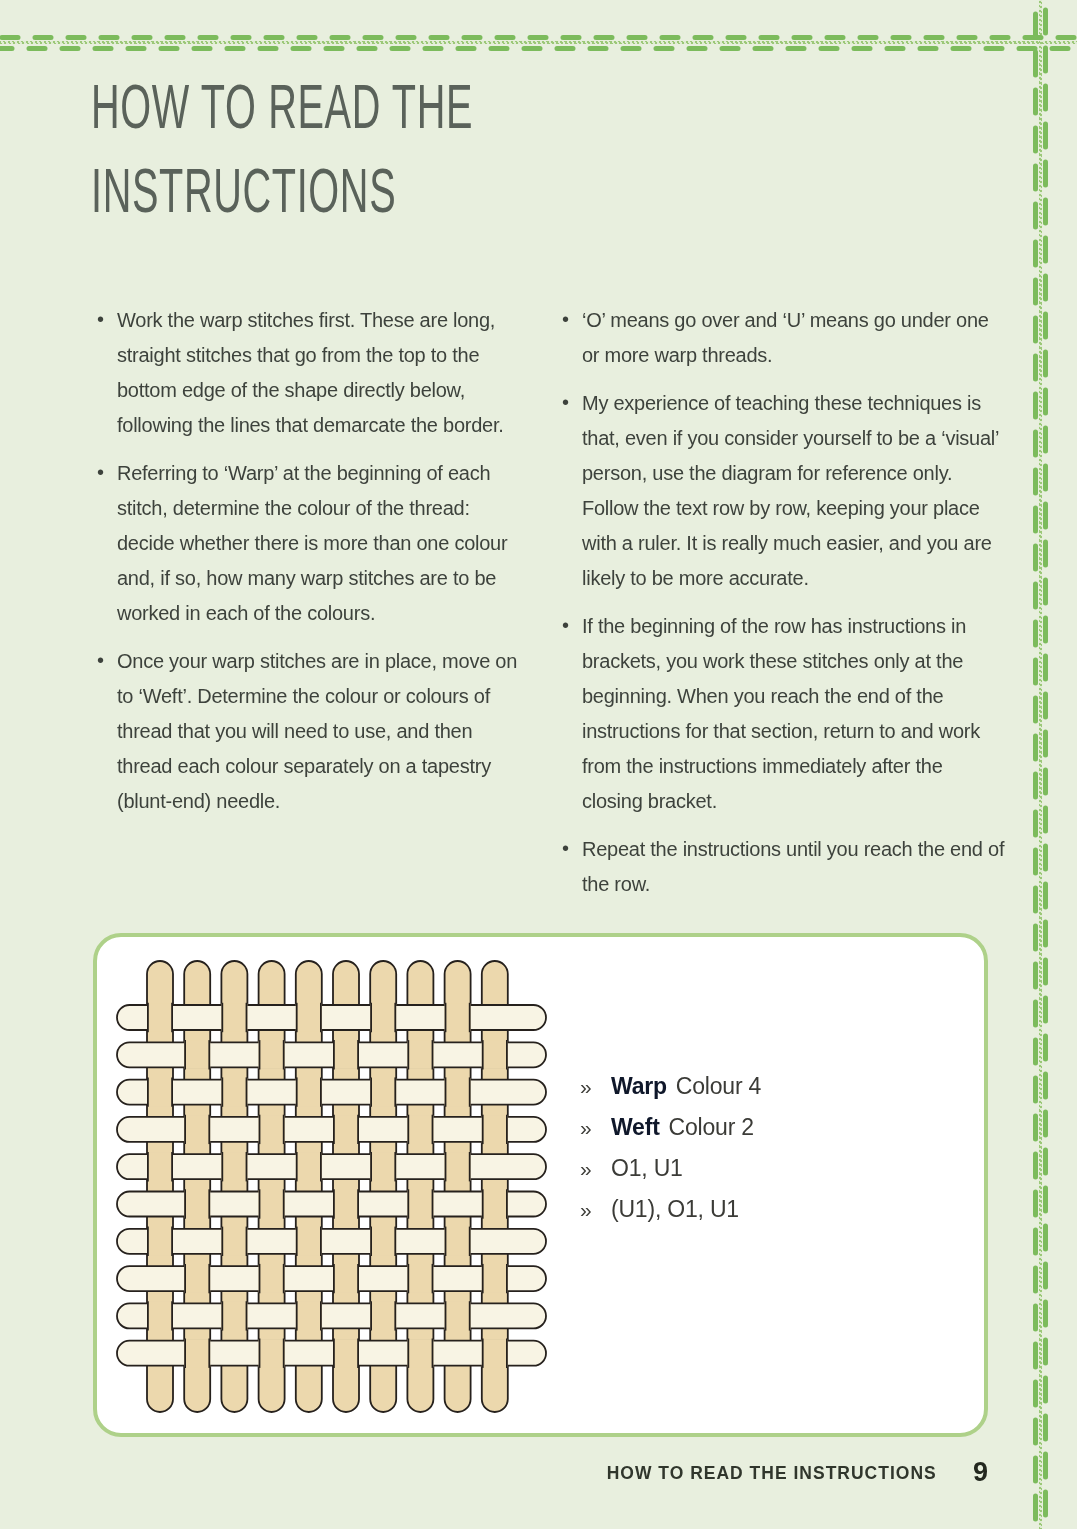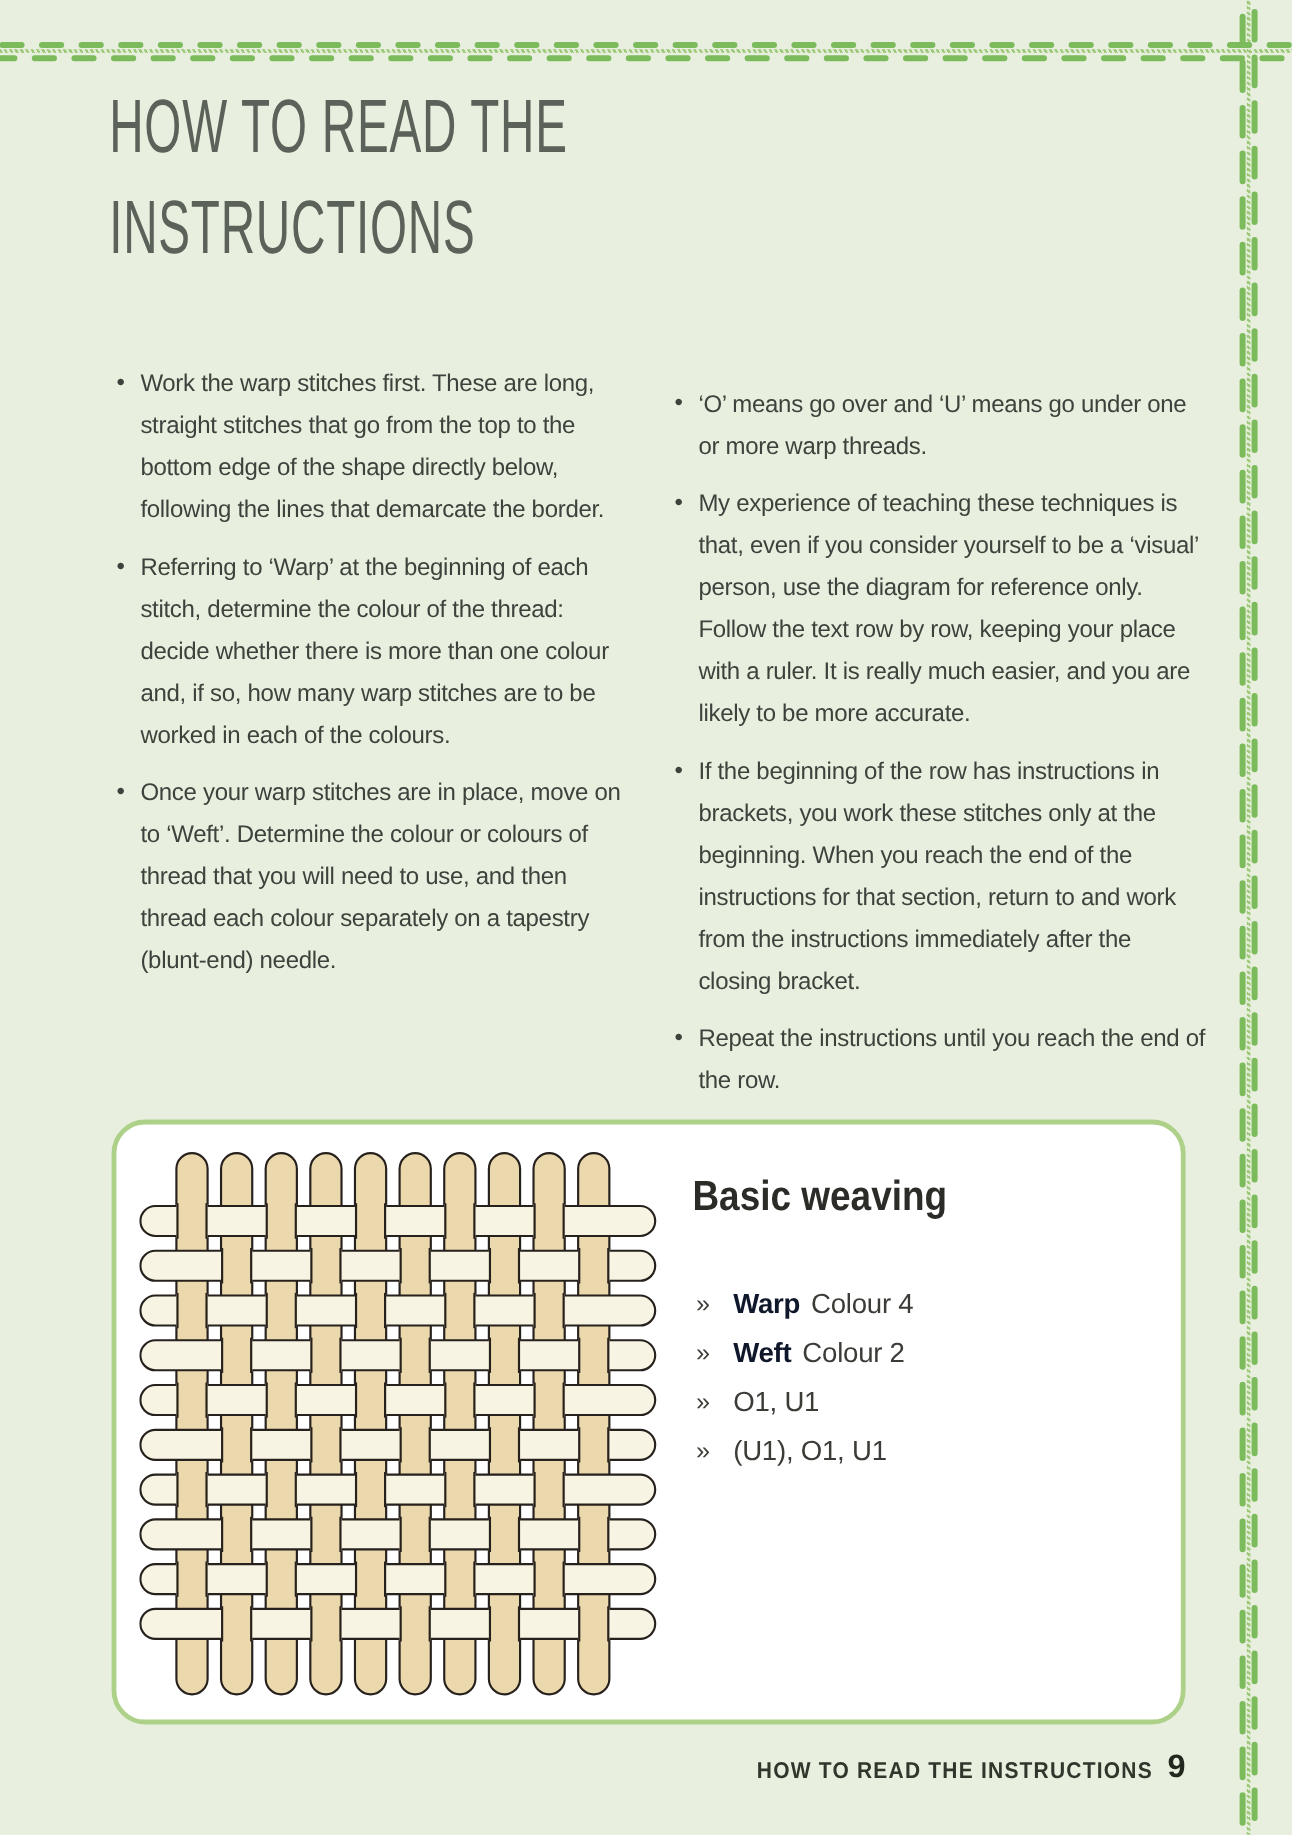--- a/index.html
+++ b/index.html
@@ -16,38 +16,38 @@
   .cord-v{position:absolute;left:1038.8px;top:0;width:3.5px;height:1529px;
     background:repeating-linear-gradient(27deg,#9cc878 0 2px,#dfecd2 2px 4px);}
   
   .title{position:absolute;left:91px;top:64px;margin:0;color:#5a625a;
     font-weight:300;font-size:63px;line-height:84px;white-space:nowrap;}
   .title .tline{display:block;transform:scaleX(.63);transform-origin:0 50%;letter-spacing:1px;}
   
   .bullets{position:absolute;top:303px;margin:0;padding:0;list-style:none;
     color:#3d423c;font-size:20px;line-height:35px;letter-spacing:-0.25px;}
   .bullets.left{left:96px;width:430px;}
-  .bullets.right{left:561px;width:444px;margin-top:17px;}
+  .bullets.right{left:561px;width:444px;}
   .bullets li{position:relative;padding-left:21px;margin:0 0 13px 0;}
   .bullets li::before{content:"\2022";position:absolute;left:1px;top:-1px;font-size:20px;color:#3d423c;}
   
   .panel{position:absolute;left:93px;top:933px;width:895px;height:504px;
     background:#ffffff;border:4.5px solid #aed189;border-radius:28px;box-sizing:border-box;}
   .weave-svg{position:absolute;left:19px;top:23px;}
   .panel-title{position:absolute;left:480px;top:40px;margin:0;color:#2b2b27;
     font-size:35px;font-weight:bold;white-space:nowrap;}
   .panel-title .tline{display:inline-block;transform:scaleX(.88);transform-origin:0 50%;}
   .panel-list{position:absolute;left:483px;top:136px;margin:0;padding:0;list-style:none;
     color:#3b3b37;font-size:23px;line-height:26px;letter-spacing:-0.2px;}
   .panel-list li{position:relative;padding-left:31px;margin:0 0 15px 0;}
   .panel-list .marker{position:absolute;left:0;top:1px;font-size:21px;color:#3f3f3a;}
   .panel-list .lead{font-weight:bold;color:#0f172a;margin-right:9px;}
   .panel-list .lead:empty{margin-right:0;}
   
-  .footer{position:absolute;top:1457px;right:89px;display:flex;align-items:flex-end;gap:12px;
+  .footer{position:absolute;top:1457px;right:89px;display:flex;align-items:center;gap:36px;
     color:#30362c;}
   .footer .flabel{font-size:19px;font-weight:bold;letter-spacing:1.1px;
     display:inline-block;transform:scaleX(.92);transform-origin:100% 50%;}
   .footer .fpage{font-size:27px;font-weight:bold;color:#23281f;}
 </style>
 </head>
 <body>
 
 <div class="cord-h"></div>
 <div class="cord-v"></div>
@@ -241,21 +241,20 @@
       <rect x="217" y="379.09999999999997" width="26" height="28.2" rx="0" ry="0" fill="#ecd8ad"></rect>
       <line x1="217.9" x2="217.9" y1="378.5" y2="407.9" stroke="#26211d" stroke-width="1.8"></line>
       <line x1="242.1" x2="242.1" y1="378.5" y2="407.9" stroke="#26211d" stroke-width="1.8"></line>
       <rect x="291.40000000000003" y="379.09999999999997" width="26" height="28.2" rx="0" ry="0" fill="#ecd8ad"></rect>
       <line x1="292.3" x2="292.3" y1="378.5" y2="407.9" stroke="#26211d" stroke-width="1.8"></line>
       <line x1="316.50000000000006" x2="316.50000000000006" y1="378.5" y2="407.9" stroke="#26211d" stroke-width="1.8"></line>
       <rect x="365.8" y="379.09999999999997" width="26" height="28.2" rx="0" ry="0" fill="#ecd8ad"></rect>
       <line x1="366.7" x2="366.7" y1="378.5" y2="407.9" stroke="#26211d" stroke-width="1.8"></line>
       <line x1="390.90000000000003" x2="390.90000000000003" y1="378.5" y2="407.9" stroke="#26211d" stroke-width="1.8"></line>
     </svg>
-  <h2 class="panel-title"><span class="tline">Basic weaving</span></h2>
   <ul class="panel-list">
     <li>
       <span class="marker">»</span><span class="lead">Warp</span><span class="rest">Colour 4</span>
     </li>
     <li>
       <span class="marker">»</span><span class="lead">Weft</span><span class="rest">Colour 2</span>
     </li>
     <li>
       <span class="marker">»</span><span class="lead"></span><span class="rest">O1, U1</span>
     </li>

